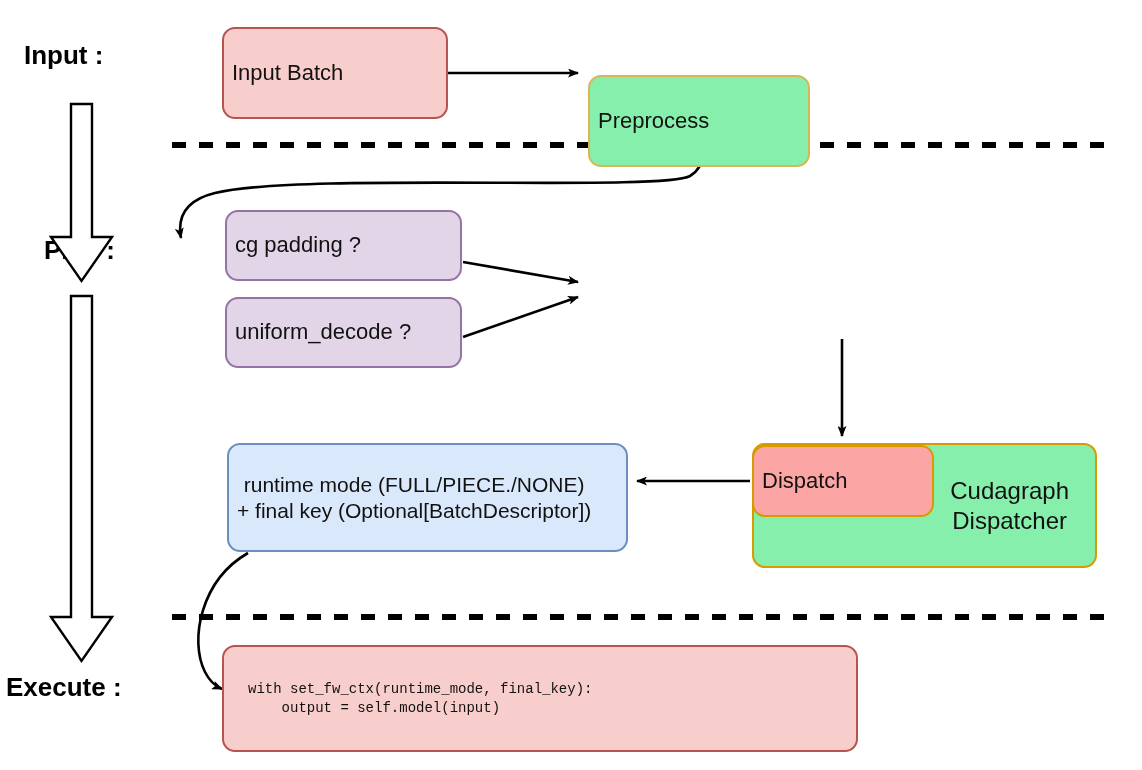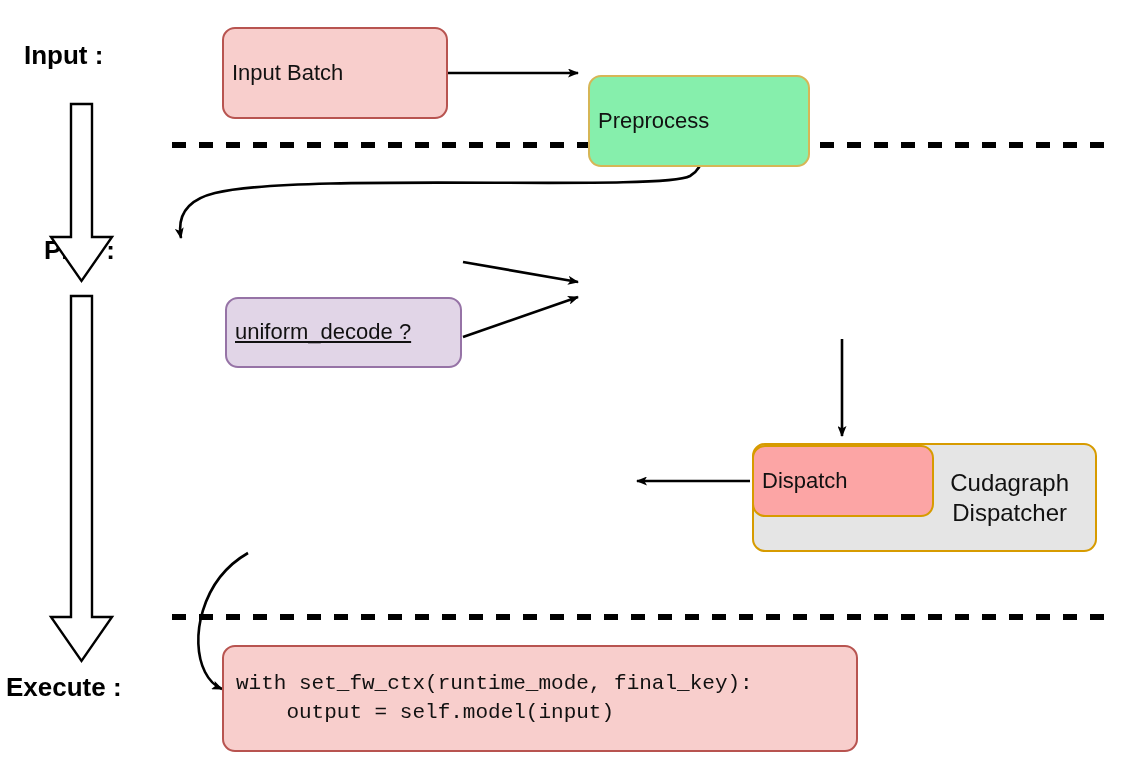--- a/index.html
+++ b/index.html
@@ -48,23 +48,23 @@
     padding: 2px 8px;
   }
   .node .txt {
     display: block;
     white-space: pre-line;
   }
   .node-code {
     justify-content: flex-start;
     text-align: left;
     font-family: "Liberation Mono", monospace;
-    font-size: 21px;
+    font-size: 14px;
     line-height: 1.35;
-    padding-left: 12px;
+    padding-left: 24px;
   }
   .node-code .txt {
     white-space: pre;
   }
   .node-cuda-outer {
     justify-content: flex-end;
     padding-right: 26px;
     font-size: 24px;
   }
 </style>
@@ -116,38 +116,47 @@
   <div class="node" style="left:222px; top:27px; width:226px; height:92px;
        background:#f8cecc; border-color:#b85450;">
     <span class="txt">Input Batch</span>
   </div>
 
   <div class="node" style="left:588px; top:27px; width:222px; height:92px;
        background:#86efac; border-color:#d6b656;margin-top:48px;">
     <span class="txt">Preprocess</span>
   </div>
 
+  <div class="node" style="left:225px; top:210px; width:237px; height:71px;
+       background:#e1d5e7; border-color:#9673a6;">
+    <span class="txt">cg padding ?</span>
+  </div>
 
   <div class="node" style="left:225px; top:297px; width:237px; height:71px;
-       background:#e1d5e7; border-color:#9673a6;text-decoration:underline;">
+       background:#e1d5e7; border-color:#9673a6;">
     <span class="txt">uniform_decode ?</span>
   </div>
 
 
-  <div class="node node-cuda-outer" style="left:752px; top:443px; width:345px; height:109px;
-       background:#e5e5e5; border-color:#d79b00;">
+  <div class="node node-cuda-outer" style="left:752px; top:443px; width:345px; height:125px;
+       background:#86efac; border-color:#d79b00;">
     <span class="txt">Cudagraph
 Dispatcher</span>
   </div>
 
   <div class="node" style="left:752px; top:445px; width:182px; height:72px;
        background:#fca5a5; border-color:#d79b00;">
     <span class="txt">Dispatch</span>
   </div>
 
+  <div class="node" style="left:227px; top:443px; width:401px; height:109px;
+       background:#dae8fc; border-color:#6c8ebf; font-size:21px;">
+    <span class="txt">runtime mode (FULL/PIECE./NONE)
++ final key (Optional[BatchDescriptor])</span>
+  </div>
 
   <div class="node node-code" style="left:222px; top:645px; width:636px; height:107px;
        background:#f8cecc; border-color:#b85450;">
     <span class="txt">with set_fw_ctx(runtime_mode, final_key):
     output = self.model(input)</span>
   </div>
 
 </div>
 
 </body></html>

